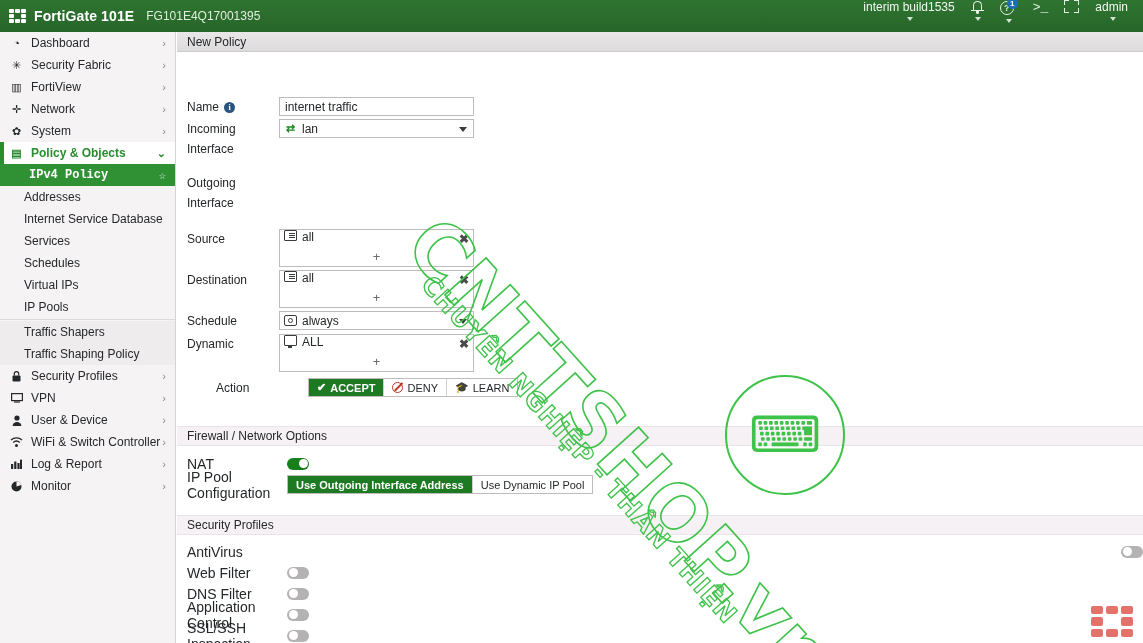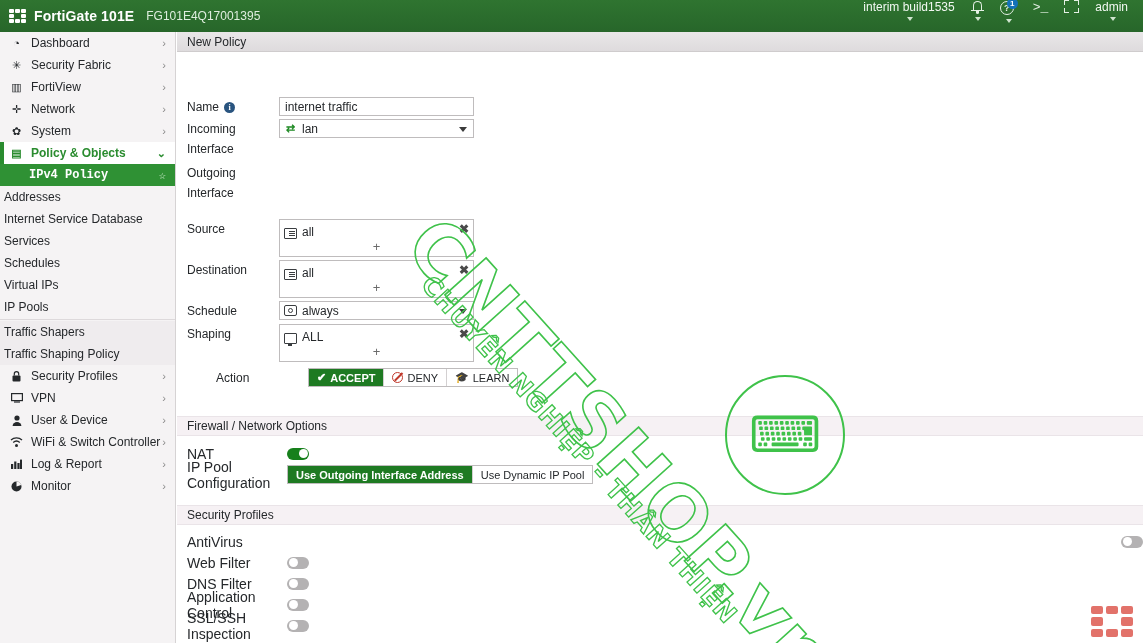--- a/index.html
+++ b/index.html
@@ -104,21 +104,21 @@
   .nav-item.expanded .ico, .nav-item.expanded .chev { color: #2a8c2f; }
   .nav-item.expanded::before {
     content: ""; position: absolute; left: 0; top: 0; bottom: 0; width: 4px; background: #2a8c2f;
   }
   .nav-item.active {
     background: #2f9134; color: #fff; font-weight: bold; font-family: Liberation Mono, monospace;
   }
   .nav-item.active .star { margin-right: 9px; font-size: 12px; color: #c9e8c9; }
   .nav-sub {
     display: flex; align-items: center; height: 22px;
-    padding-left: 4px; font-size: 12px; color: #25282b; cursor: pointer;
+    padding-left: 24px; font-size: 12px; color: #25282b; cursor: pointer;
     background: #f5f3f4;
   }
   .nav-sub.shaded { background: #efecee; }
   .nav-sep { height: 1px; background: #ddd9db; margin: 1px 0; }
 
   
   .main {
     position: absolute; top: 32px; left: 177px; width: 966px; height: 611px;
     background: #fff; overflow: hidden;
   }
@@ -155,21 +155,21 @@
   .selectbox .sel-caret {
     position: absolute; right: 6px; top: 7px;
     width: 0; height: 0; border-left: 4px solid transparent;
     border-right: 4px solid transparent; border-top: 5px solid #3b3b3b;
   }
 
   .multibox {
     width: 195px; border: 1px solid #bfbcbd; background: #fff;
   }
   .multibox .mrow {
-    display: flex; align-items: flex-end; height: 19px; padding: 0 4px;
+    display: flex; align-items: flex-start; height: 19px; padding: 0 4px;
     position: relative; font-size: 12px;
   }
   .multibox .mrow .xbtn {
     position: absolute; right: 4px; top: 2px;
     font-size: 12px; color: #4a4a4a; font-weight: bold; cursor: pointer;
     line-height: 14px;
   }
   .multibox .addrow {
     height: 17px; text-align: center; color: #6b6b6b; font-size: 13px;
     line-height: 15px; cursor: pointer;
@@ -504,21 +504,21 @@
         <div class="flabel">Incoming Interface</div>
         <div class="fctl">
           <div class="selectbox">
             <span class="ifc-ico ico-lan">⇄</span>
             <span>lan</span>
             <span class="sel-caret"></span>
           </div>
         </div>
       </div>
 
-      <div class="frow" style="margin-top:4px;">
+      <div class="frow" style="margin-top:14px;">
         <div class="flabel">Outgoing Interface</div>
       </div>
 
       <div class="frow" style="margin-top:16px;">
         <div class="flabel">Source</div>
         <div class="fctl">
           <div class="multibox">
             <div class="mrow">
               <span class="ifc-ico ico-addr">
                   <i></i>
@@ -556,21 +556,21 @@
         <div class="fctl">
           <div class="selectbox">
             <span class="ifc-ico ico-sched"></span>
             <span>always</span>
             <span class="sel-caret"></span>
           </div>
         </div>
       </div>
 
       <div class="frow" style="margin-top:3px;">
-        <div class="flabel">Shaping</div>
+        <div class="flabel">Dynamic</div>
         <div class="fctl">
           <div class="multibox">
             <div class="mrow">
               <span class="ifc-ico ico-srv"></span>
               <span>ALL</span>
               <span class="xbtn">✖</span>
             </div>
             <div class="addrow">+</div>
           </div>
         </div>

